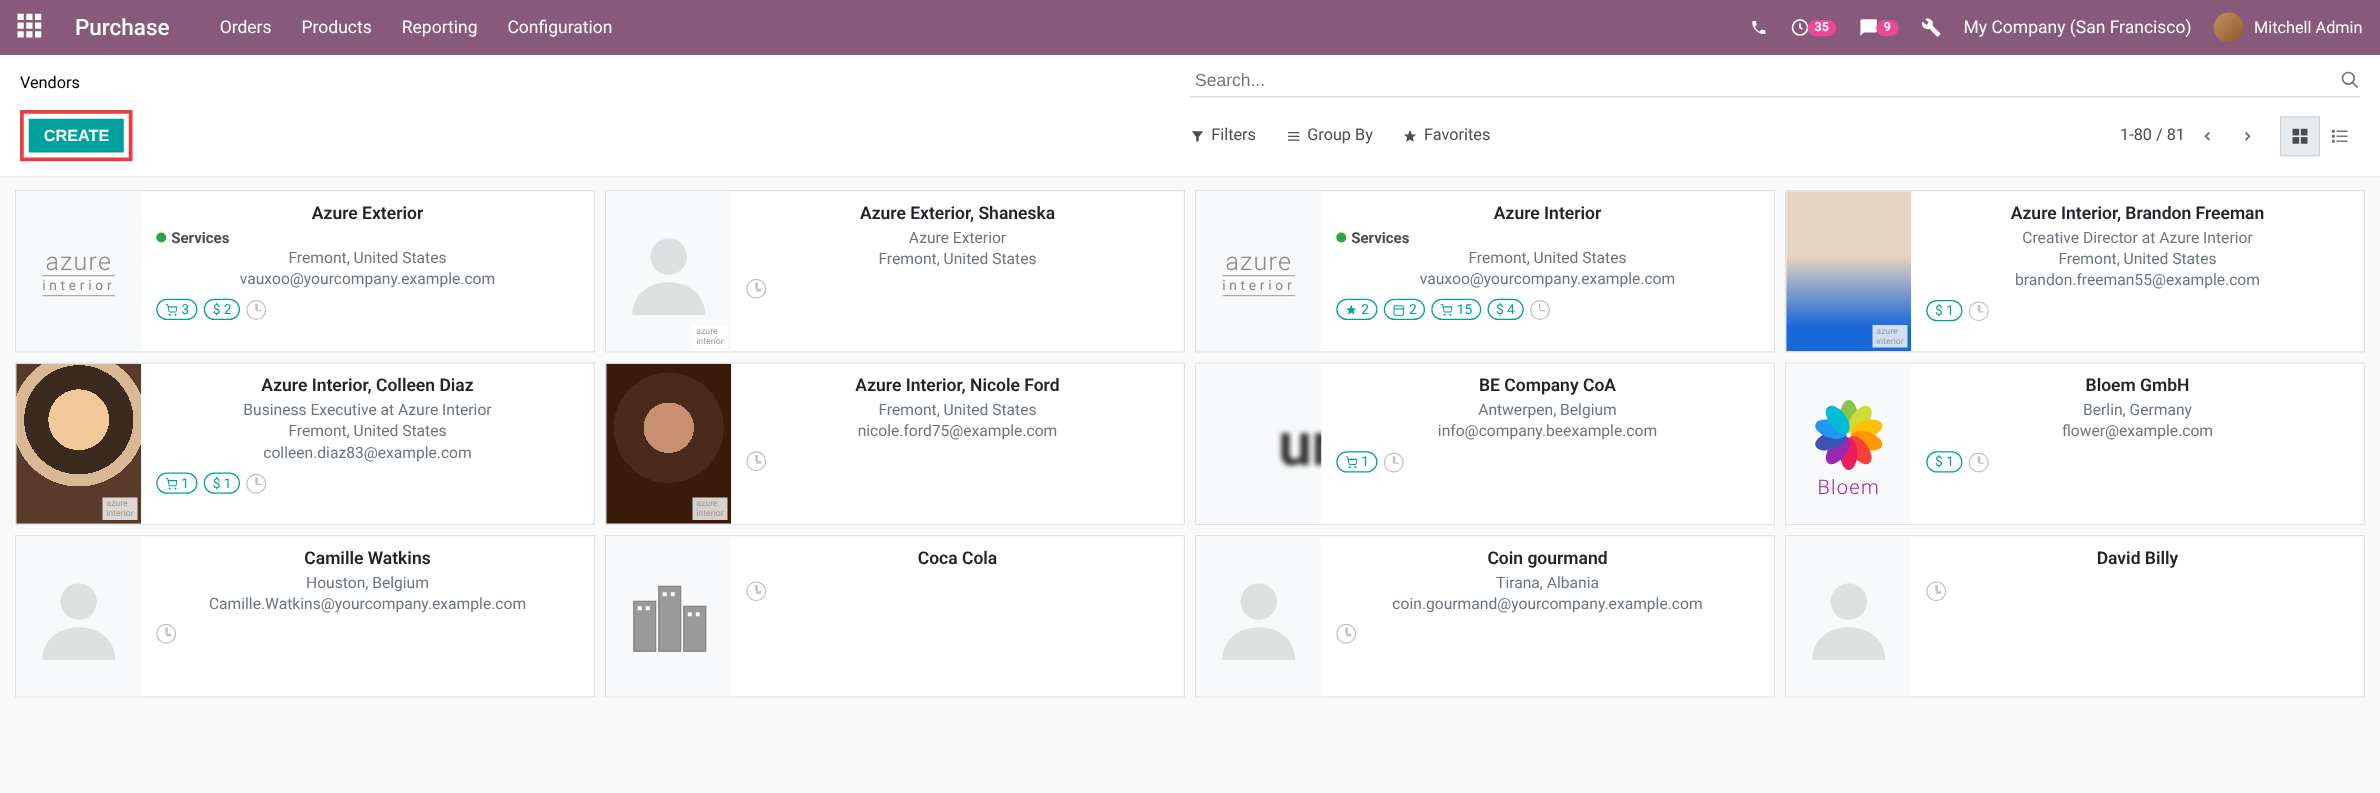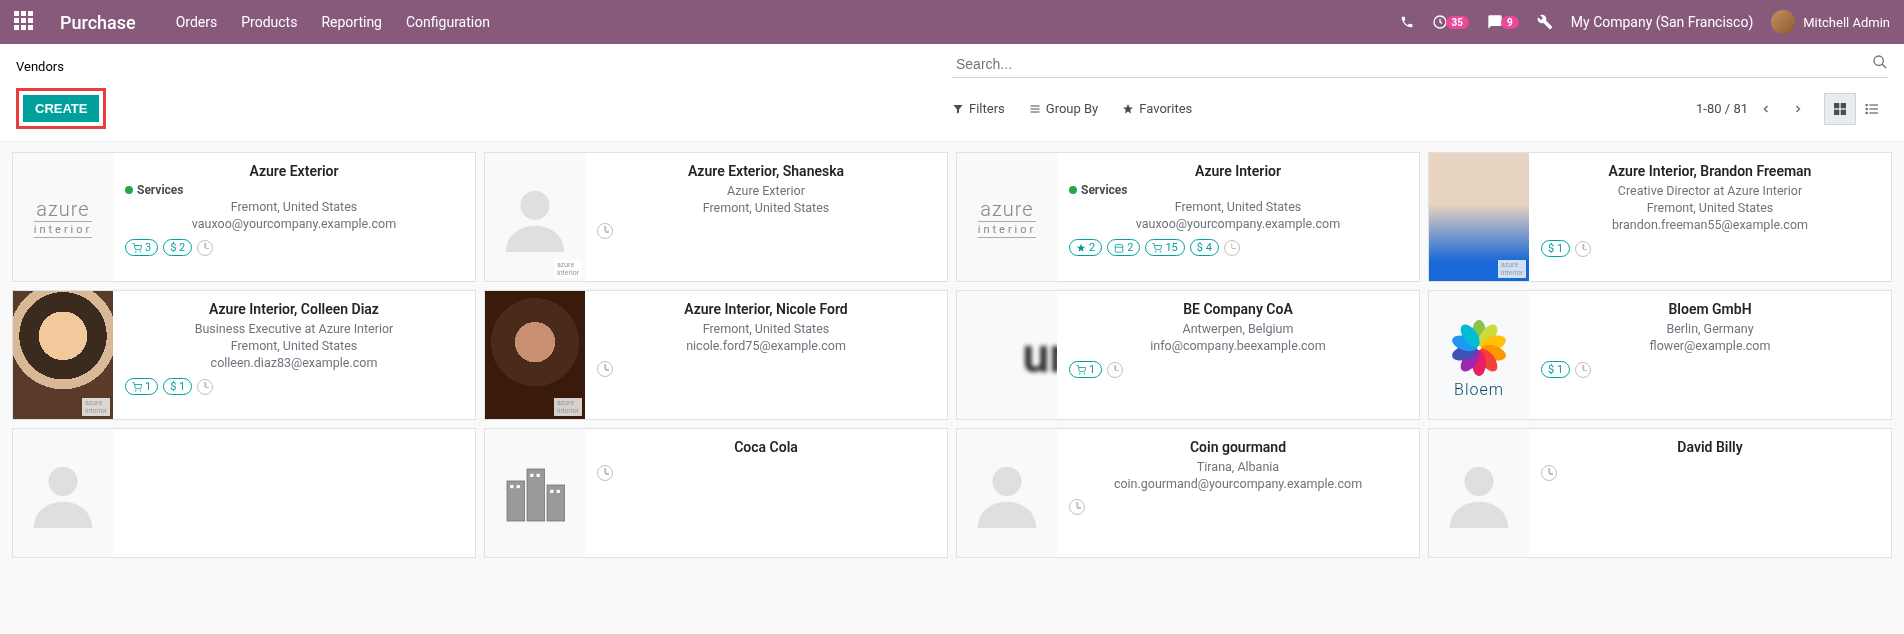--- a/index.html
+++ b/index.html
@@ -14,21 +14,21 @@
 .topbar-right { display: flex; align-items: center; gap: 18px; }
 .icon-btn { color: #fff; cursor: pointer; display: flex; align-items: center; position: relative; }
 .badge-green { background: #ec4899; color: #fff; font-size: 10px; font-weight: bold; padding: 1px 6px; border-radius: 8px; margin-left: -2px; }
 .company-name { color: #fff; font-size: 14px; }
 .user-section { display: flex; align-items: center; gap: 8px; cursor: pointer; }
 .avatar-sm { width: 24px; height: 24px; border-radius: 50%; background: linear-gradient(135deg,#c89060,#8b5a2b); }
 .control-panel { background: #fff; border-bottom: 1px solid #e9ecef; padding: 10px 16px 12px; }
 .cp-row { display: flex; align-items: center; }
 .cp-row + .cp-row { margin-top: 10px; }
 .breadcrumb { font-size: 13px; color: #000000; flex: 0 0 50%; }
-.search-container { flex: 1; display: flex; border-bottom: 1px solid #ced4da; padding-bottom: 3px; }
+.search-container { flex: 1; display: flex; align-items: center; border-bottom: 1px solid #ced4da; padding-bottom: 3px; }
 .search-input { flex: 1; border: none; outline: none; font-size: 14px; padding: 2px 4px; }
 .search-icon-right { color: #6c757d; cursor: pointer; }
 .create-btn { background: #00A09D; color: #fff; border: none; padding: 6px 12px; font-size: 13px; font-weight: 600; cursor: pointer; }
 .create-highlight { border: 3px solid #e83e3e; padding: 4px; display: inline-block; }
 .cp-left { flex: 0 0 50%; }
 .cp-right { flex: 1; display: flex; align-items: center; }
 .filter-buttons { display: flex; gap: 24px; }
 .filter-btn { display: flex; align-items: center; gap: 5px; color: #4c4c4c; cursor: pointer; font-size: 13px; }
 .cp-right-spacer { flex: 1; }
 .pager { display: flex; align-items: center; gap: 4px; color: #4c4c4c; }
@@ -56,21 +56,21 @@
 .azure-logo .az { font-size:20px; letter-spacing:1px; font-weight:300; }
 .azure-logo .int { font-size:11px; letter-spacing:3px; border-top:1px solid #aaa; border-bottom:1px solid #aaa; display:inline-block; padding:1px 0; margin-top:-2px; }
 .photo-colleen { width:100%; height:100%; background: radial-gradient(circle at 50% 35%, #f2c99a 0%, #f2c99a 25%, #3b2a1e 25%, #3b2a1e 45%, #d9b896 45%, #d9b896 55%, #5a3a28 55%); }
 .photo-nicole { width:100%; height:100%; background: radial-gradient(circle at 50% 40%, #c89070 0%, #c89070 22%, #4a2a1a 22%, #4a2a1a 48%, #3a1a0a 48%); }
 .photo-brandon { width:100%; height:100%; background: linear-gradient(#e8d4c0 0%, #e8d4c0 40%, #1868d8 85%); }
 .photo-be { width:100%; height:100%; display:flex; align-items:center; justify-content:flex-end; overflow:hidden; }
 .photo-be span { font-size:48px; font-weight:bold; color:#333; filter:blur(2px); transform:translateX(10px); }
 .bloem-logo { text-align:center; }
 .bloem-flower { width:60px; height:60px; margin:6px auto 2px; position:relative; }
 .bloem-petal { position:absolute; width:14px; height:26px; border-radius:50%; left:50%; top:50%; transform-origin:50% 100%; margin-left:-7px; margin-top:-26px; }
-.bloem-text { font-size:16px; color:#0c4a6e; font-weight:300; letter-spacing:1px;}
+.bloem-text { font-size:16px; color:#a21caf; font-weight:300; letter-spacing:1px;}
 svg { display: block; }
 </style>
 </head>
 <body>
 
 <div class="topbar">
   <div class="apps-icon">
     <span></span>
       <span></span>
       <span></span>
@@ -399,20 +399,28 @@
         </div>
       </div>
     </div>
     <div class="card">
       <div class="card-img">
         <svg class="placeholder-person" viewBox="0 0 24 24" fill="#b0b0b0">
           <circle cx="12" cy="8" r="5"></circle>
           <path d="M2 24c0-6 5-9 10-9s10 3 10 9z"></path>
         </svg>
       </div>
+      <div class="card-body">
+        <div class="card-title">Camille Watkins</div>
+        <div class="card-line">Houston, Belgium</div>
+        <div class="card-line">Camille.Watkins@yourcompany.example.com</div>
+        <div class="card-footer">
+          <span class="clock-icon"></span>
+        </div>
+      </div>
     </div>
     <div class="card">
       <div class="card-img">
         <svg width="80" height="80" viewBox="0 0 100 100">
           <g fill="#9a9a9a" stroke="#777">
             <rect x="15" y="35" width="22" height="50"></rect>
             <rect x="40" y="20" width="22" height="65"></rect>
             <rect x="65" y="40" width="22" height="45"></rect>
           </g>
           <g fill="#fff">

